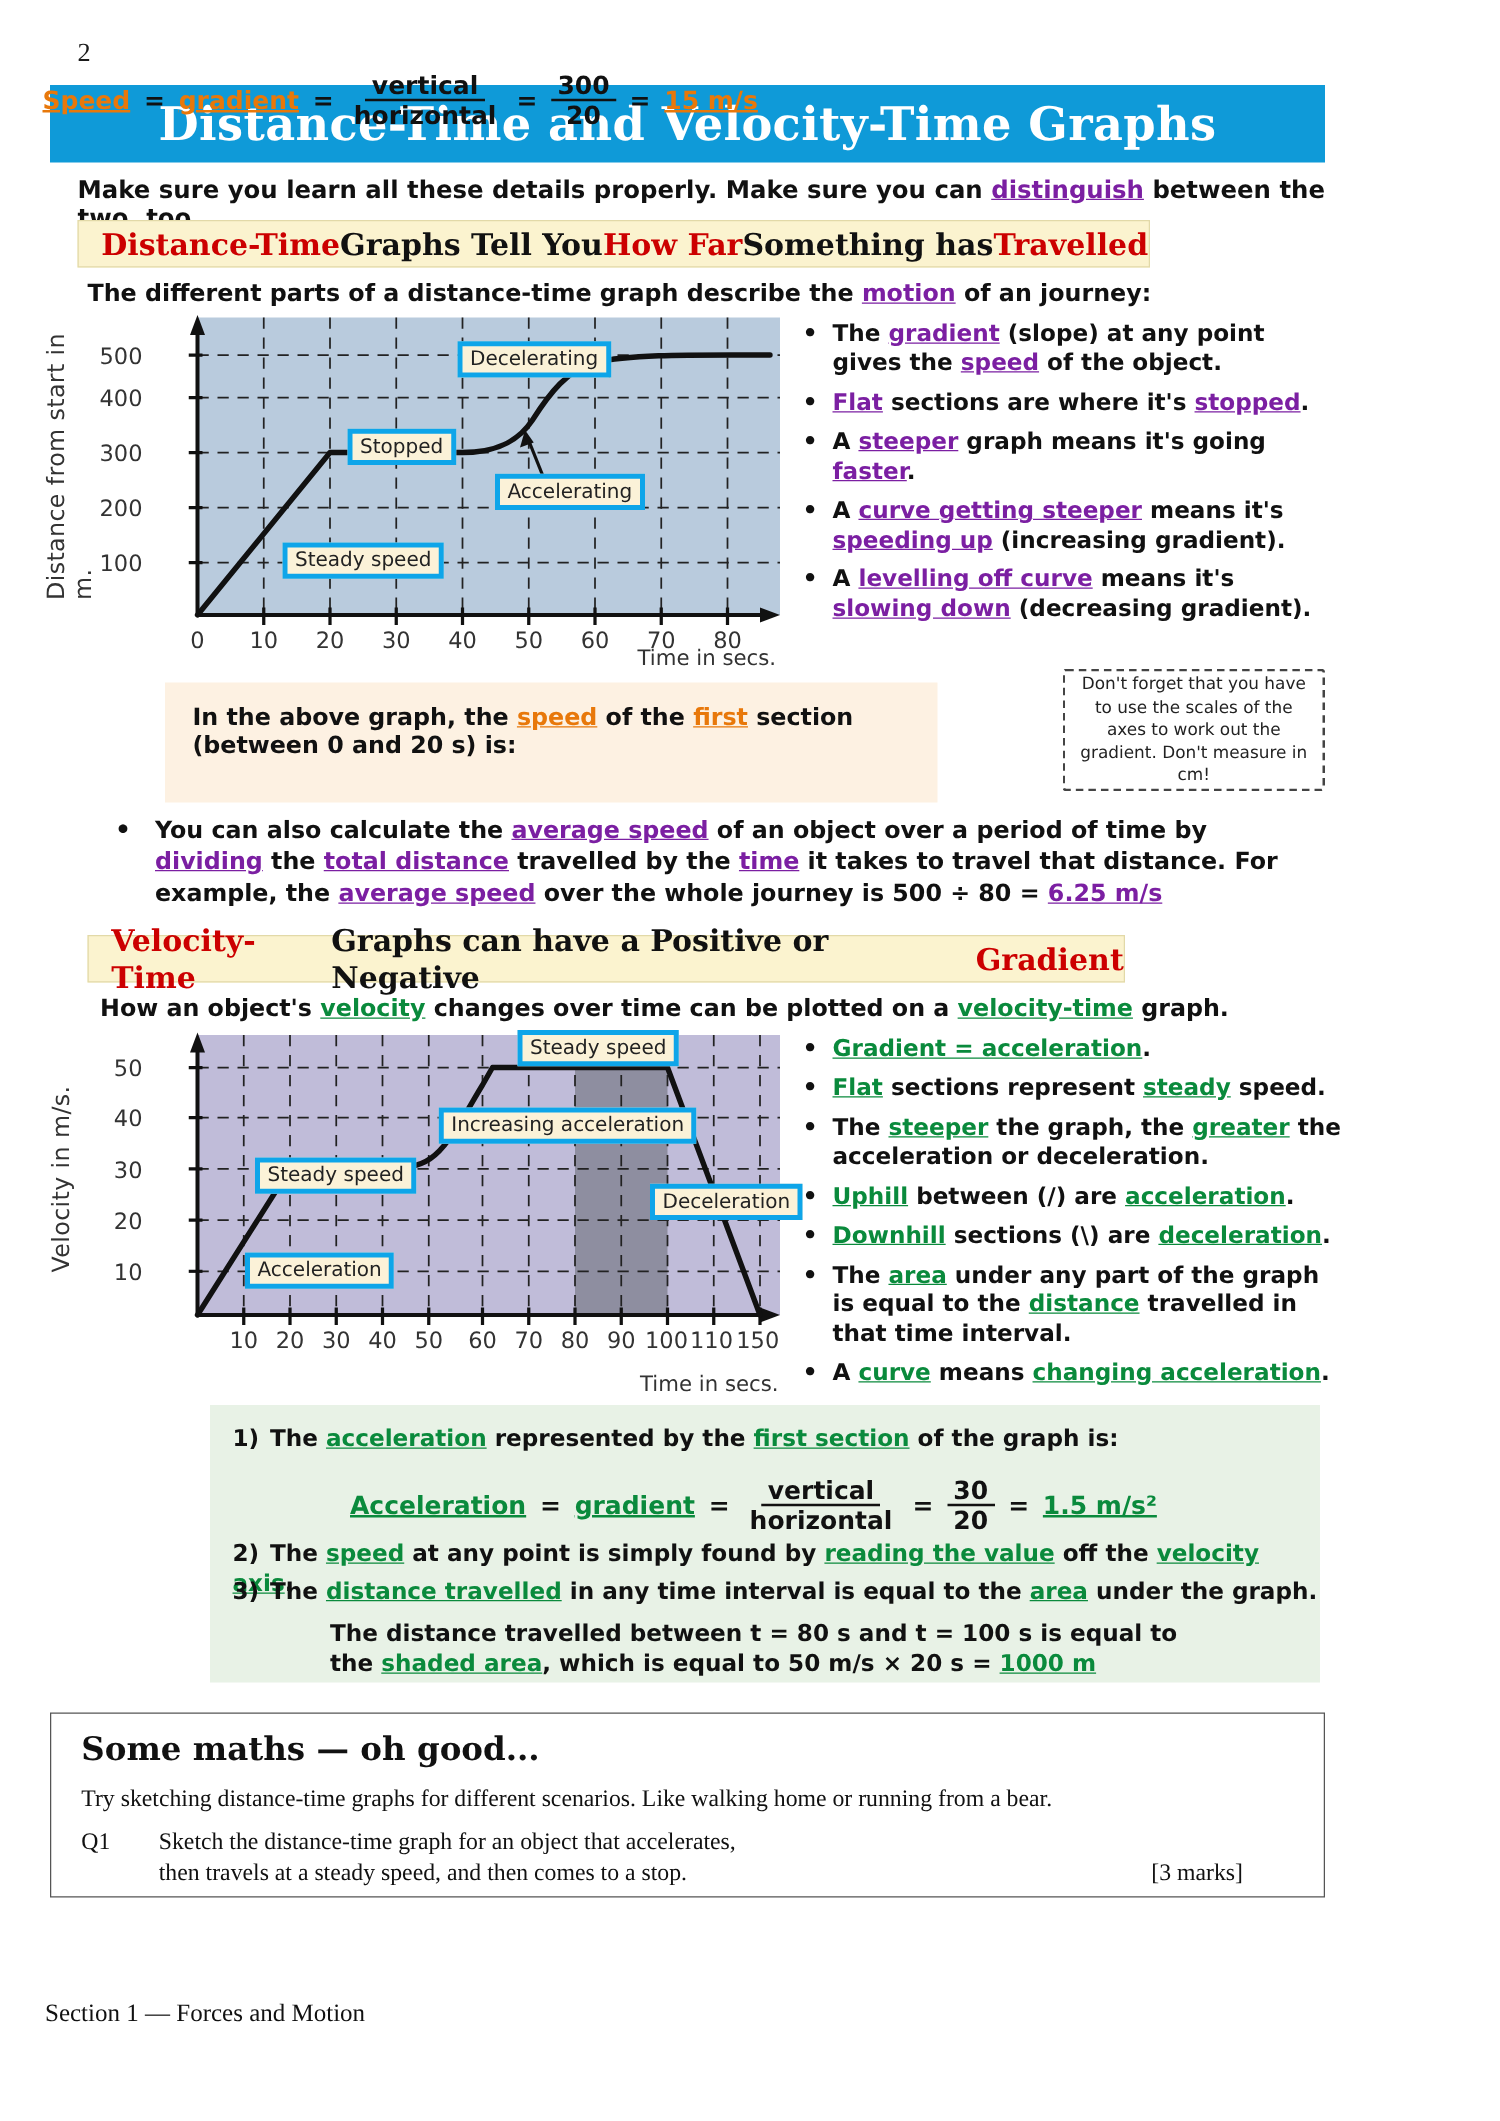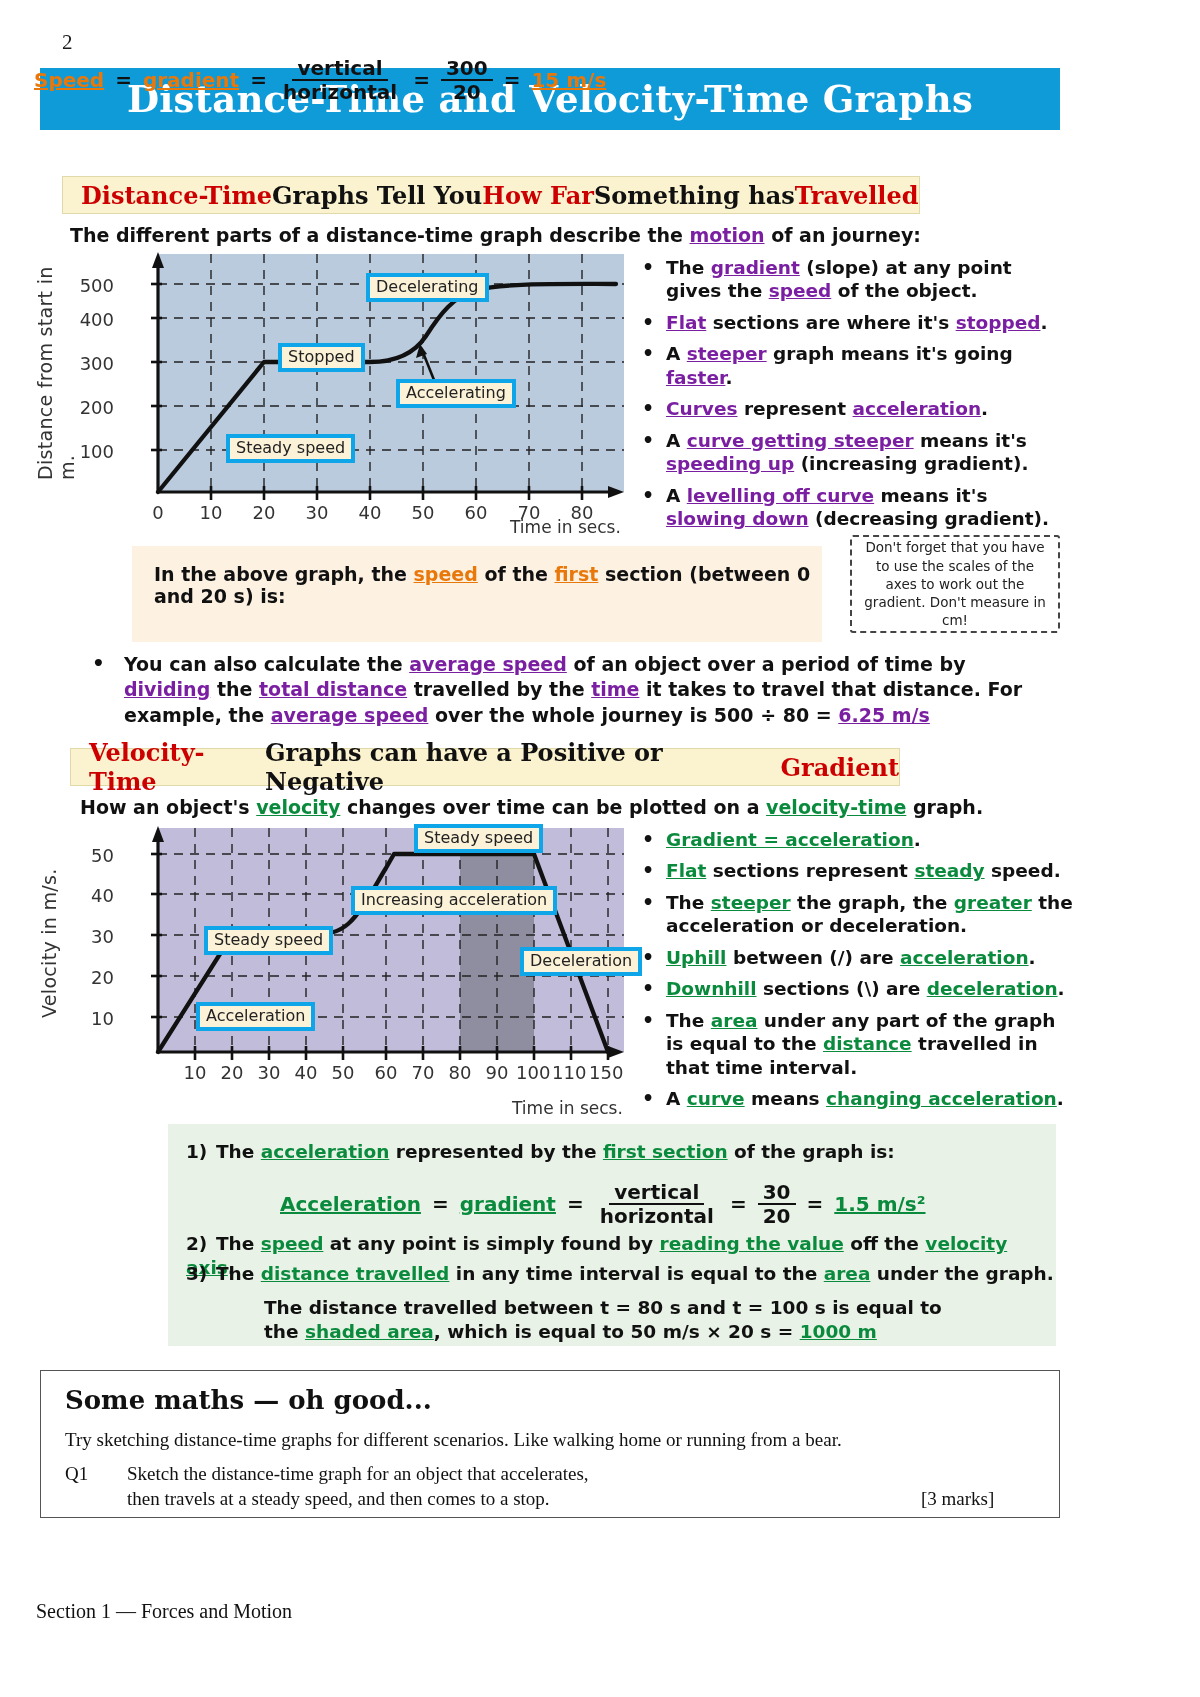--- a/index.html
+++ b/index.html
@@ -115,21 +115,21 @@
     line-height:1.27; margin-bottom:8px;
   }
   .bullets li::before {
     content:"\2022"; position:absolute; left:6px; top:-1px;
     font-size:19px; color:#111;
   }
   #b2 li { margin-bottom:8px; }
 
   
   .cream-box {
-    position:absolute; left:132px; top:546px; width:690px; height:96px;
+    position:absolute; left:132px; top:546px; width:618px; height:96px;
     background:#fdf1e2;
   }
   .cream-line1 {
     position:absolute; left:22px; top:17px;
     font-size:19px; font-weight:bold; font-family:"DejaVu Sans", sans-serif;
     color:#111;
   }
   .formula {
     position:absolute; display:flex; align-items:center; gap:11px;
     font-family:"DejaVu Sans", sans-serif; font-weight:bold; font-size:20px;
@@ -205,20 +205,23 @@
 <body>
 
 <div class="page">
 
   <div class="pagenum">2</div>
 
   <div class="banner">
     <h1>Distance-Time and Velocity-Time Graphs</h1>
   </div>
 
+  <div class="intro">
+    <span>Make sure you learn all these details properly.  Make sure you can </span><span class="u-purple">distinguish</span><span> between the two, too.</span>
+  </div>
 
   <div class="sec-head" id="sec1">
     <span class="red">Distance-Time</span>
       <span class="blk"> Graphs Tell You </span>
       <span class="red">How Far</span>
       <span class="blk"> Something has </span>
       <span class="red">Travelled</span>
   </div>
 
   <div class="lead" id="lead1">
@@ -308,21 +311,20 @@
     <div class="callout" style="left:270px; top:23px;">Decelerating</div>
   </div>
 
   <div class="axis-label-x" id="g1x">Time in secs.</div>
 
   <div class="bullets" id="b1">
     <ul>
       <li><span>The </span><span class="u-purple">gradient</span><span> (slope) at any point gives the </span><span class="u-purple">speed</span><span> of the object.</span></li>
       <li><span></span><span class="u-purple">Flat</span><span> sections are where it's </span><span class="u-purple">stopped</span><span>.</span></li>
       <li><span>A </span><span class="u-purple">steeper</span><span> graph means it's going </span><span class="u-purple">faster</span><span>.</span></li>
-      <li><span></span><span class="u-purple">Curves</span><span> represent </span><span class="u-purple">acceleration</span><span>.</span></li>
       <li><span>A </span><span class="u-purple">curve getting steeper</span><span> means it's </span><span class="u-purple">speeding up</span><span> (increasing gradient).</span></li>
       <li><span>A </span><span class="u-purple">levelling off curve</span><span> means it's </span><span class="u-purple">slowing down</span><span> (decreasing gradient).</span></li>
     </ul>
   </div>
 
   <div class="cream-box">
     <div class="cream-line1">
       <span>In the above graph, the </span><span class="u-orange">speed</span><span> of the </span><span class="u-orange">first</span><span> section (between 0 and 20 s) is:</span>
     </div>
   </div>

